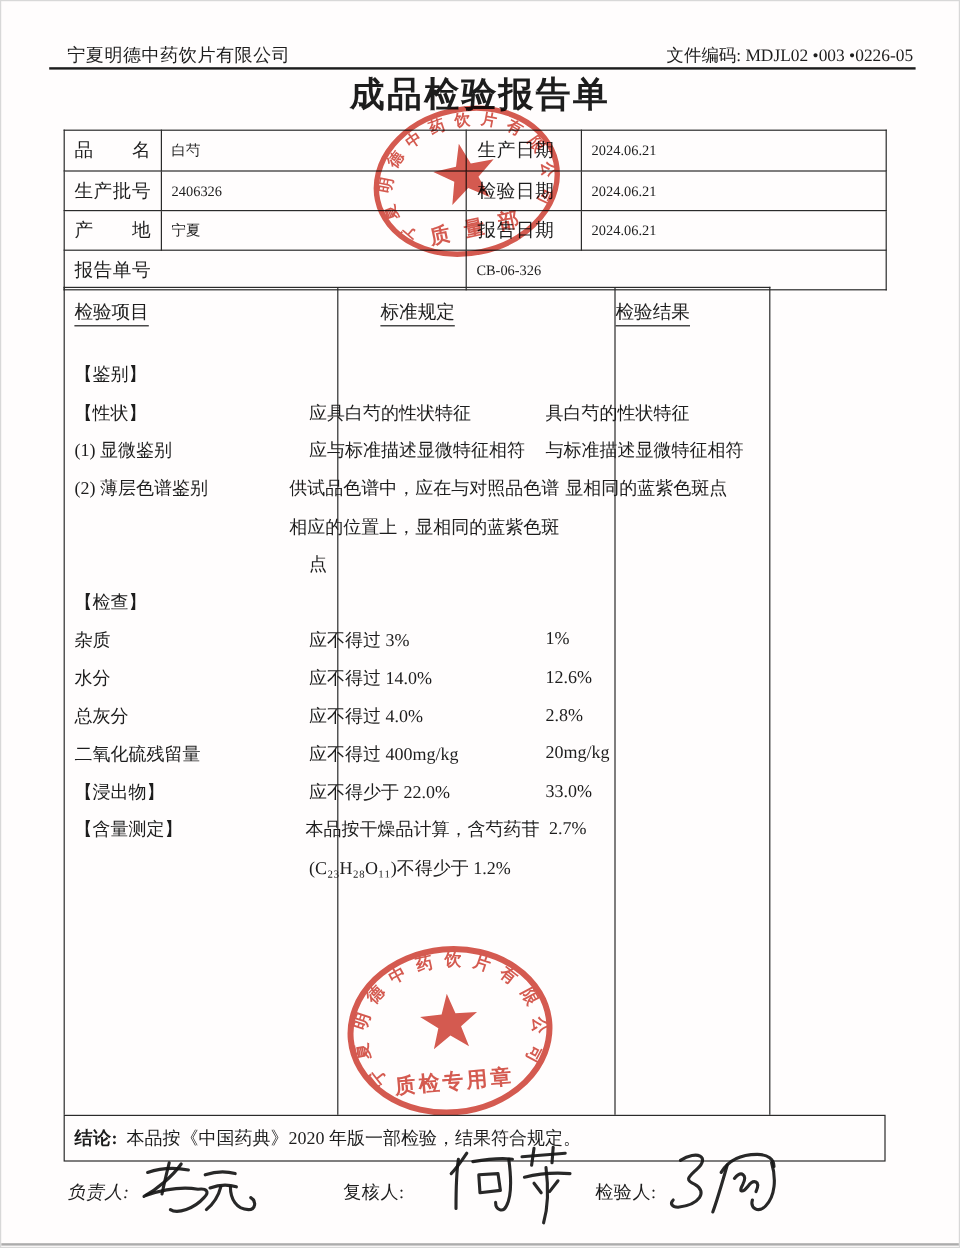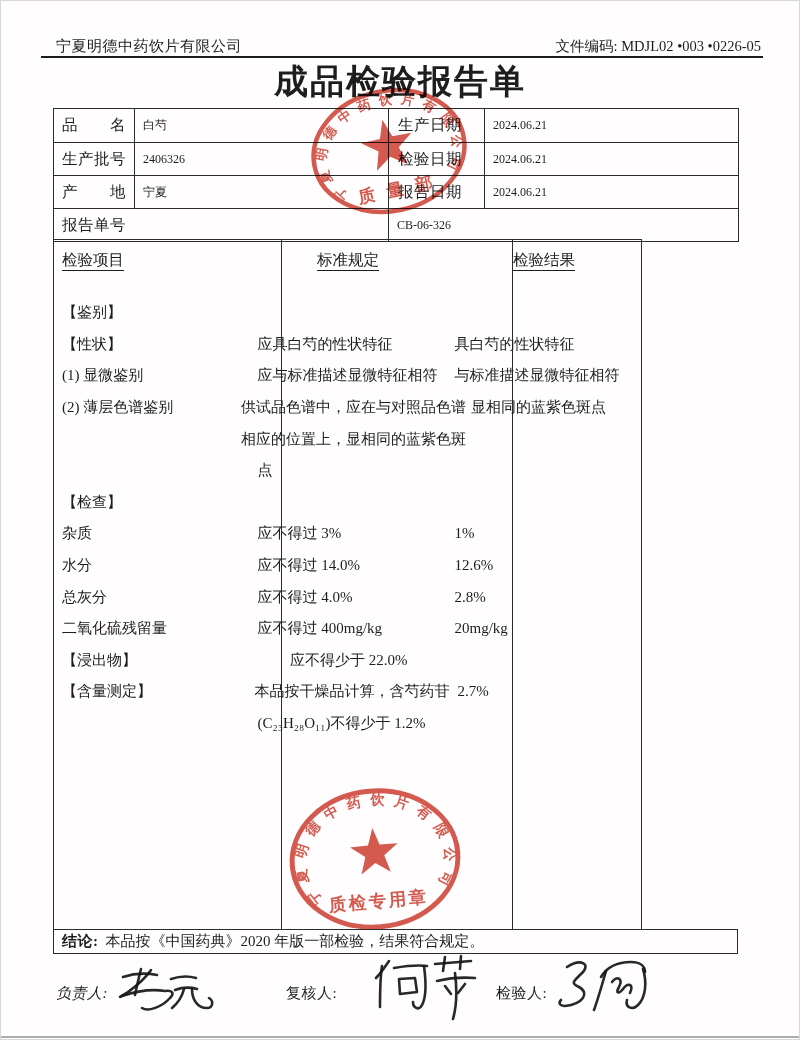--- a/index.html
+++ b/index.html
@@ -7,21 +7,21 @@
     position:relative;width:800px;height:1040px;background:#fffdfd;
     font-family:"Liberation Serif","DejaVu Serif",serif;color:#1d1d1d;
     overflow:hidden;border:1px solid #d8d8d8;box-sizing:border-box;
     margin:0 auto;
   }
   .abs{position:absolute;}
   
   .hdr-company{left:55px;top:36px;font-size:15px;letter-spacing:.5px;}
   .hdr-code{top:36px;right:38px;font-size:14.5px;}
   .hdr-rule{left:40px;top:55px;width:722px;height:2px;background:#1c1c1c;}
-  .title{left:0;right:0;top:58px;text-align:center;font-size:34px;font-weight:bold;letter-spacing:2px;}
+  .title{left:0;right:0;top:58px;text-align:center;font-size:29px;font-weight:bold;letter-spacing:2px;}
   
   #info-table{position:absolute;left:52px;top:107px;width:686px;border-collapse:collapse;table-layout:fixed;border-radius:14px;}
   #info-table td{border:1px solid #2b2b2b;font-size:15.5px;padding:0 0 0 8px;vertical-align:middle;}
   #info-table tr{height:33px;}
   #info-table tr:first-child{height:34px;}
   #info-table .lbl{letter-spacing:.5px;}
   #info-table .lbl2{padding-left:9px;}
   #info-table .val{font-size:12px;}
   
   #main-table{position:absolute;left:52px;top:238px;width:589px;height:690px;
@@ -33,21 +33,21 @@
   .spec-head .c1{width:227px;padding-left:8px;box-sizing:border-box;text-align:left;}
   .spec-head .c2{width:231px;text-align:center;}
   .spec-head .c3{width:227px;text-align:center;}
   .spec-head .u{border-bottom:1px solid #1d1d1d;padding-bottom:2px;}
   .spec-body{position:absolute;left:0;top:57px;width:100%;}
   .srow{display:flex;height:31.6px;align-items:center;font-size:15px;white-space:nowrap;}
   .srow .c1{width:227px;padding-left:8px;box-sizing:border-box;}
   .srow .c2{width:231px;padding-left:9px;box-sizing:border-box;}
   .srow .c3{width:227px;padding-left:8px;box-sizing:border-box;}
   
-  #conclusion{position:absolute;left:52px;top:928px;width:685px;height:25px;border:1px solid #2b2b2b;
+  #conclusion{position:absolute;left:52px;top:928px;width:685px;height:39px;border:1px solid #2b2b2b;
     box-sizing:border-box;display:flex;align-items:center;padding-left:8px;font-size:15px;}
   #conclusion .b{font-weight:bold;margin-right:7px;letter-spacing:.5px;}
   
   .sig-label{font-size:15px;letter-spacing:.5px;}
   .sl1{left:55px;top:983px;font-style:italic;}
   .sl2{left:285px;top:983px;}
   .sl3{left:495px;top:983px;}
   .sig-svg path{stroke:#161616;stroke-width:2.6;fill:none;stroke-linecap:round;stroke-linejoin:round;opacity:.92;}
   
   .stamp{mix-blend-mode:multiply;opacity:.82;}
@@ -158,20 +158,21 @@
           <div class="c3">2.8%</div>
         </div>
       <div class="srow">
           <div class="c1">二氧化硫残留量</div>
           <div class="c2">应不得过 400mg/kg</div>
           <div class="c3">20mg/kg</div>
         </div>
       <div class="srow">
           <div class="c1">【浸出物】</div>
           <div class="c2">应不得少于 22.0%</div>
+          <div class="c3">33.0%</div>
         </div>
       <div class="srow">
           <div class="c1">【含量测定】</div>
           <div class="c2">本品按干燥品计算，含芍药苷</div>
           <div class="c3">2.7%</div>
         </div>
       <div class="srow">
           <div class="c1"></div>
           <div class="c2">(C₂₃H₂₈O₁₁)不得少于 1.2%</div>
           <div class="c3"></div>

